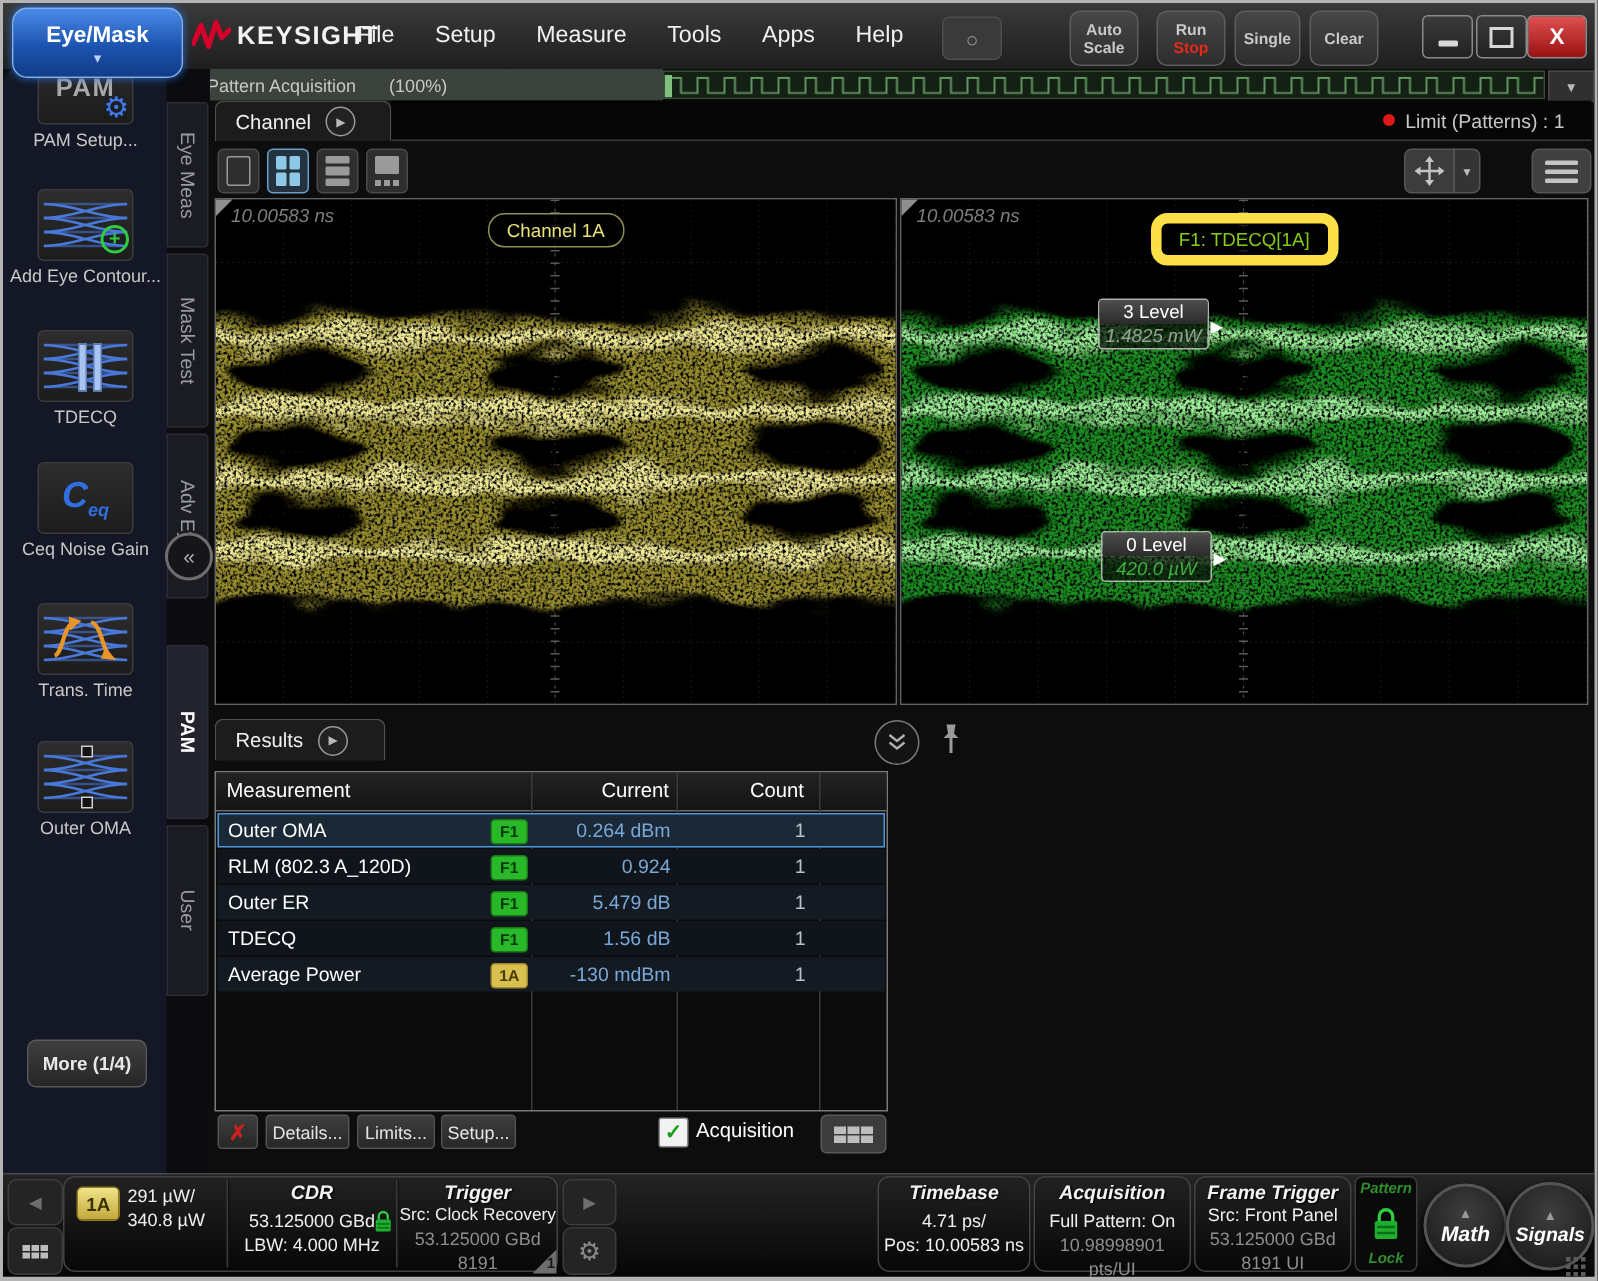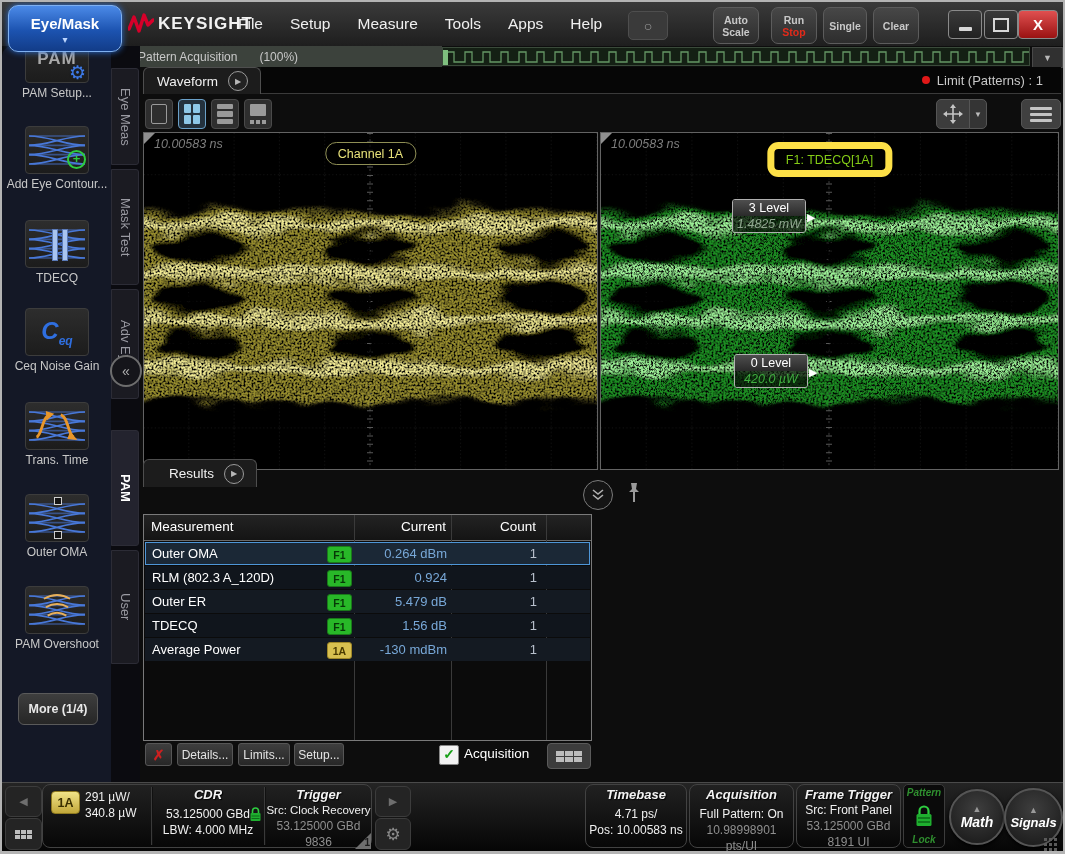--- a/index.html
+++ b/index.html
@@ -103,22 +103,22 @@
     display:flex;align-items:center;font-size:12.5px;left:50%;transform:translateX(-50%);}
   .srcbadge.yellow{border:1px solid #8f8f55;color:#e8e27a;}
   .srcbadge.green{border:7px solid #fde047;color:#84cc16;}
   .lvlbadge{width:72px;border:1px solid #b0b0b0;border-radius:3px;overflow:hidden;font-size:12.5px;text-align:center;z-index:4;}
   .lvlbadge .t{background:linear-gradient(#4e4e4e,#2a2a2a);color:#fff;padding:1px 0;}
   .lvlbadge .v{background:rgba(10,20,10,.75);font-style:italic;padding:1px 0;}
   .lvlbadge.l3 .v{color:#8fa58f;}
   .lvlbadge.l0 .v{color:#3fae3f;}
   .lvlarrow{color:#fff;font-size:11px;z-index:4;}
   
-  .restab{left:141px;top:457px;width:114px;height:28px;background:#1c1c1c;border:1px solid #4e4e4e;border-bottom:none;
-    border-radius:6px 6px 0 0;display:flex;align-items:center;padding-left:13px;box-sizing:border-box;gap:10px;justify-content:center;}
+  .restab{left:141px;top:477px;width:114px;height:28px;background:#1c1c1c;border:1px solid #4e4e4e;border-bottom:none;
+    border-radius:6px 6px 0 0;display:flex;align-items:center;padding-left:13px;box-sizing:border-box;gap:10px;}
   .restab .lbl{color:#f0f0f0;font-size:13.5px;}
   .chevcirc{left:581px;top:478px;width:28px;height:28px;border-radius:50%;border:1.5px solid #7a7a7a;background:#141414;
     display:flex;align-items:center;justify-content:center;cursor:pointer;}
   .pinicon{left:624px;top:480px;cursor:pointer;}
   .rtable{left:141px;top:512px;width:449px;height:227px;background:#0b0b0b;border:1px solid #7a7a7a;box-sizing:border-box;}
   .rhead{position:absolute;left:0;top:0;width:100%;height:26px;background:linear-gradient(#232323,#141414);border-bottom:1px solid #6a6a6a;box-sizing:border-box;}
   .rhead .h{position:absolute;top:4px;font-size:13.5px;color:#fff;}
   .colsep{position:absolute;top:0;bottom:0;width:1px;background:#3a3a3a;}
   .rrow{position:absolute;left:1px;width:445px;height:23px;background:#141a22;cursor:pointer;}
   .rrow.alt{background:#10151c;}
@@ -323,31 +323,20 @@
     <div class="ibox">
       <svg width="56" height="34" viewBox="0 0 60 36">
             <use href="#eyeic"></use>
           </svg>
       <span class="omasq" style="top:2px;"></span>
       <span class="omasq" style="bottom:2px;"></span>
     </div>
     <div class="silabel">Outer OMA</div>
   </div>
 
-  <div class="abs sideitem" style="top:584px;">
-    <div class="ibox">
-      <svg width="56" height="34" viewBox="0 0 60 36">
-            <use href="#eyeic"></use>
-          </svg>
-      <svg width="56" height="34" viewBox="0 0 60 36" style="position:absolute;left:3px;top:6px;">
-        <path d="M16,6 Q30,-2 44,6 M18,15 Q30,8 42,15 M20,24 Q30,18 40,24" stroke="#e8b05a" stroke-width="2" fill="none"></path>
-      </svg>
-    </div>
-    <div class="silabel">PAM Overshoot</div>
-  </div>
 
   <div class="abs morebtn">
     <span>More (1/4)</span>
   </div>
 
   <div class="abs vstrip"></div>
   <div class="abs vtab" style="top:66px;height:97px;">
         <span>Eye Meas</span>
       </div>
   <div class="abs vtab" style="top:167px;height:116px;">
@@ -360,21 +349,21 @@
         <span>PAM</span>
       </div>
   <div class="abs vtab" style="top:548px;height:114px;">
         <span>User</span>
       </div>
   <div class="abs collapsebtn">
     <span>«</span>
   </div>
 
   <div class="abs wftab">
-    <span class="lbl">Waveform</span>
+    <span class="lbl">Channel</span>
     <span class="playcirc">▶</span>
   </div>
   <div class="abs limitrow">
     <span class="limitdot"></span>
     <span class="limittxt">Limit (Patterns) : 1</span>
   </div>
 
   <div class="abs layoutbtns">
     <div class="lbtn">
           <div class="lb-one"></div>
@@ -607,21 +596,21 @@
         <rect x="1.5" y="6" width="10" height="8" rx="1" fill="#1faf2f"></rect>
         <line x1="2.5" y1="9" x2="10.5" y2="9" stroke="#0c6c18" stroke-width="1"></line>
         <line x1="2.5" y1="11.5" x2="10.5" y2="11.5" stroke="#0c6c18" stroke-width="1"></line>
       </svg>
     </div>
     <div class="vr" style="left:221px;"></div>
     <div style="position:absolute;left:222px;top:0;width:107px;">
       <div class="ptitle">Trigger</div>
       <div class="pline" style="font-size:11.5px;">Src: Clock Recovery</div>
       <div class="pline gray">53.125000 GBd</div>
-      <div class="pline gray">9836</div>
+      <div class="pline gray">8191</div>
       <div class="cornernum">
             <span>1</span>
           </div>
     </div>
   </div>
 
   <div class="abs navbtn" style="left:373px;top:784px;width:34px;height:29px;">
     <span style="font-size:11px;">▶</span>
   </div>
   <div class="abs navbtn" style="left:373px;top:816px;width:34px;height:30px;">

